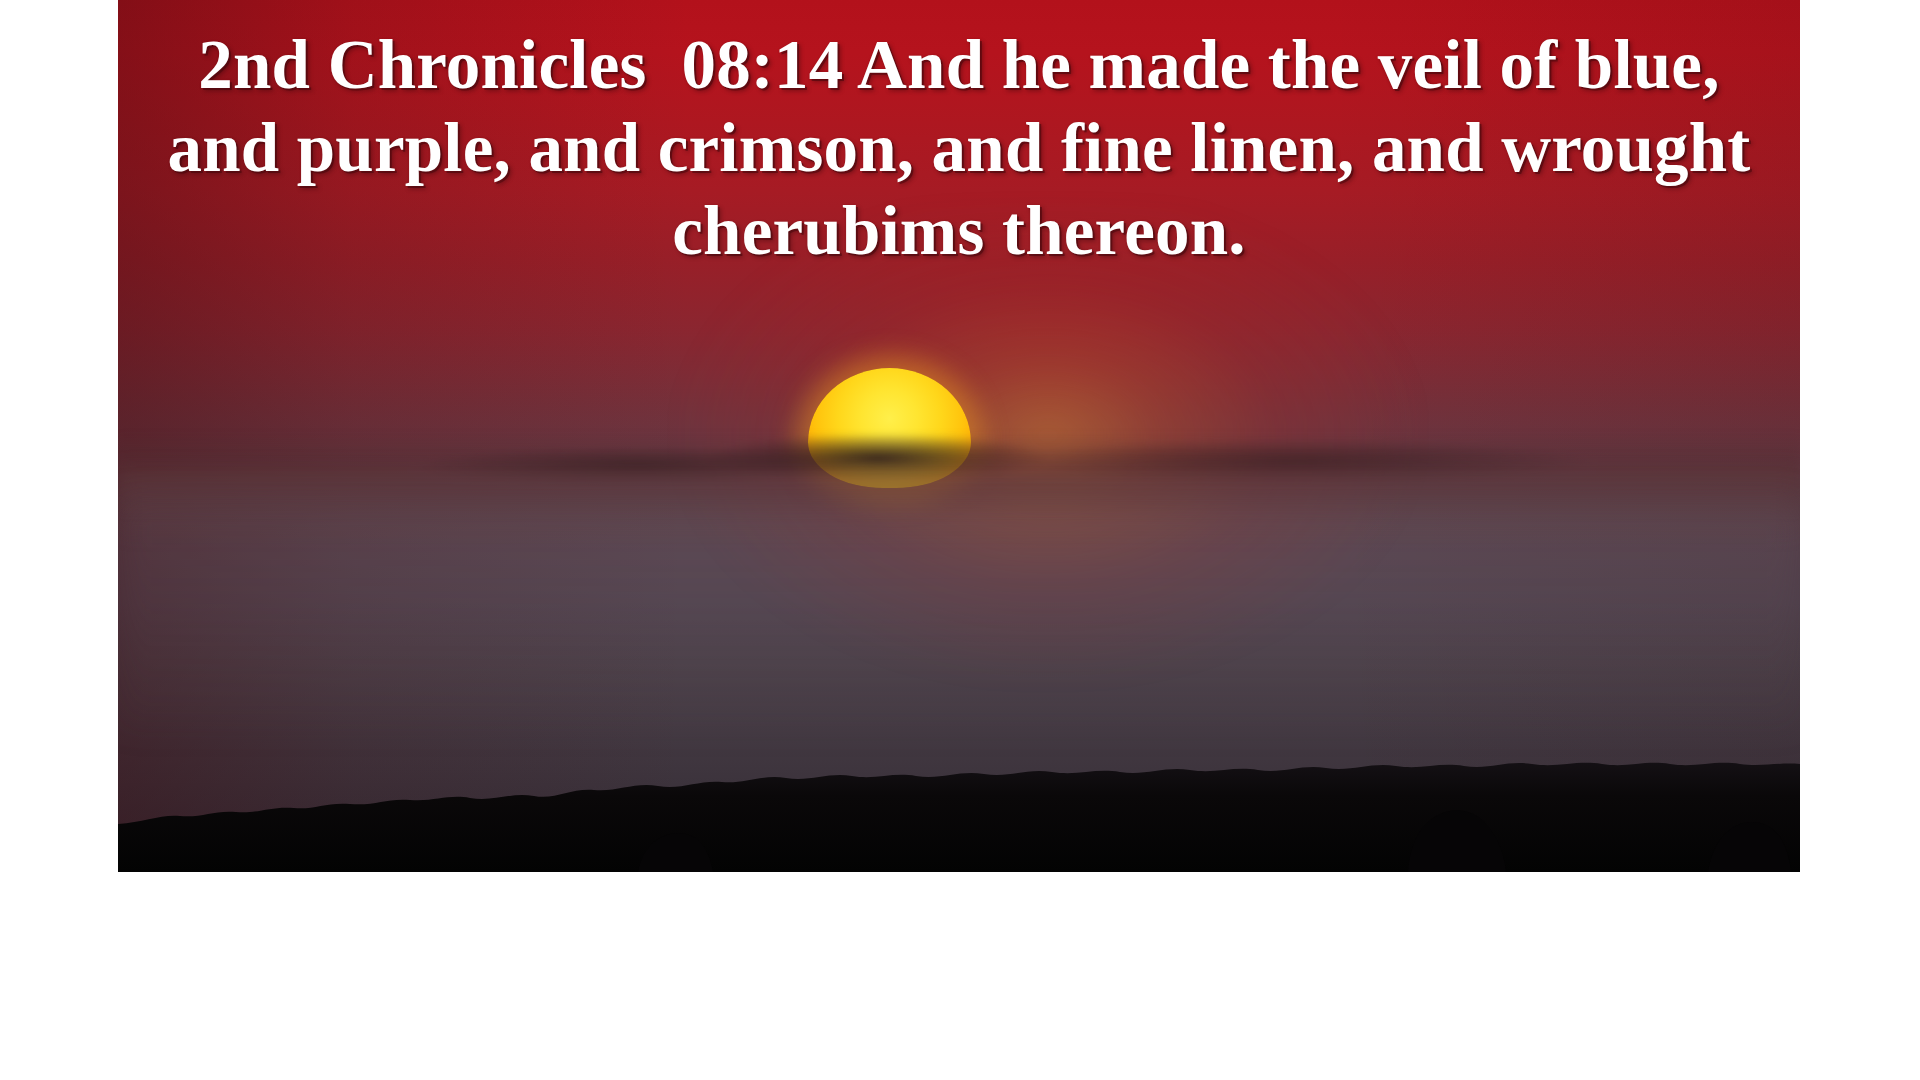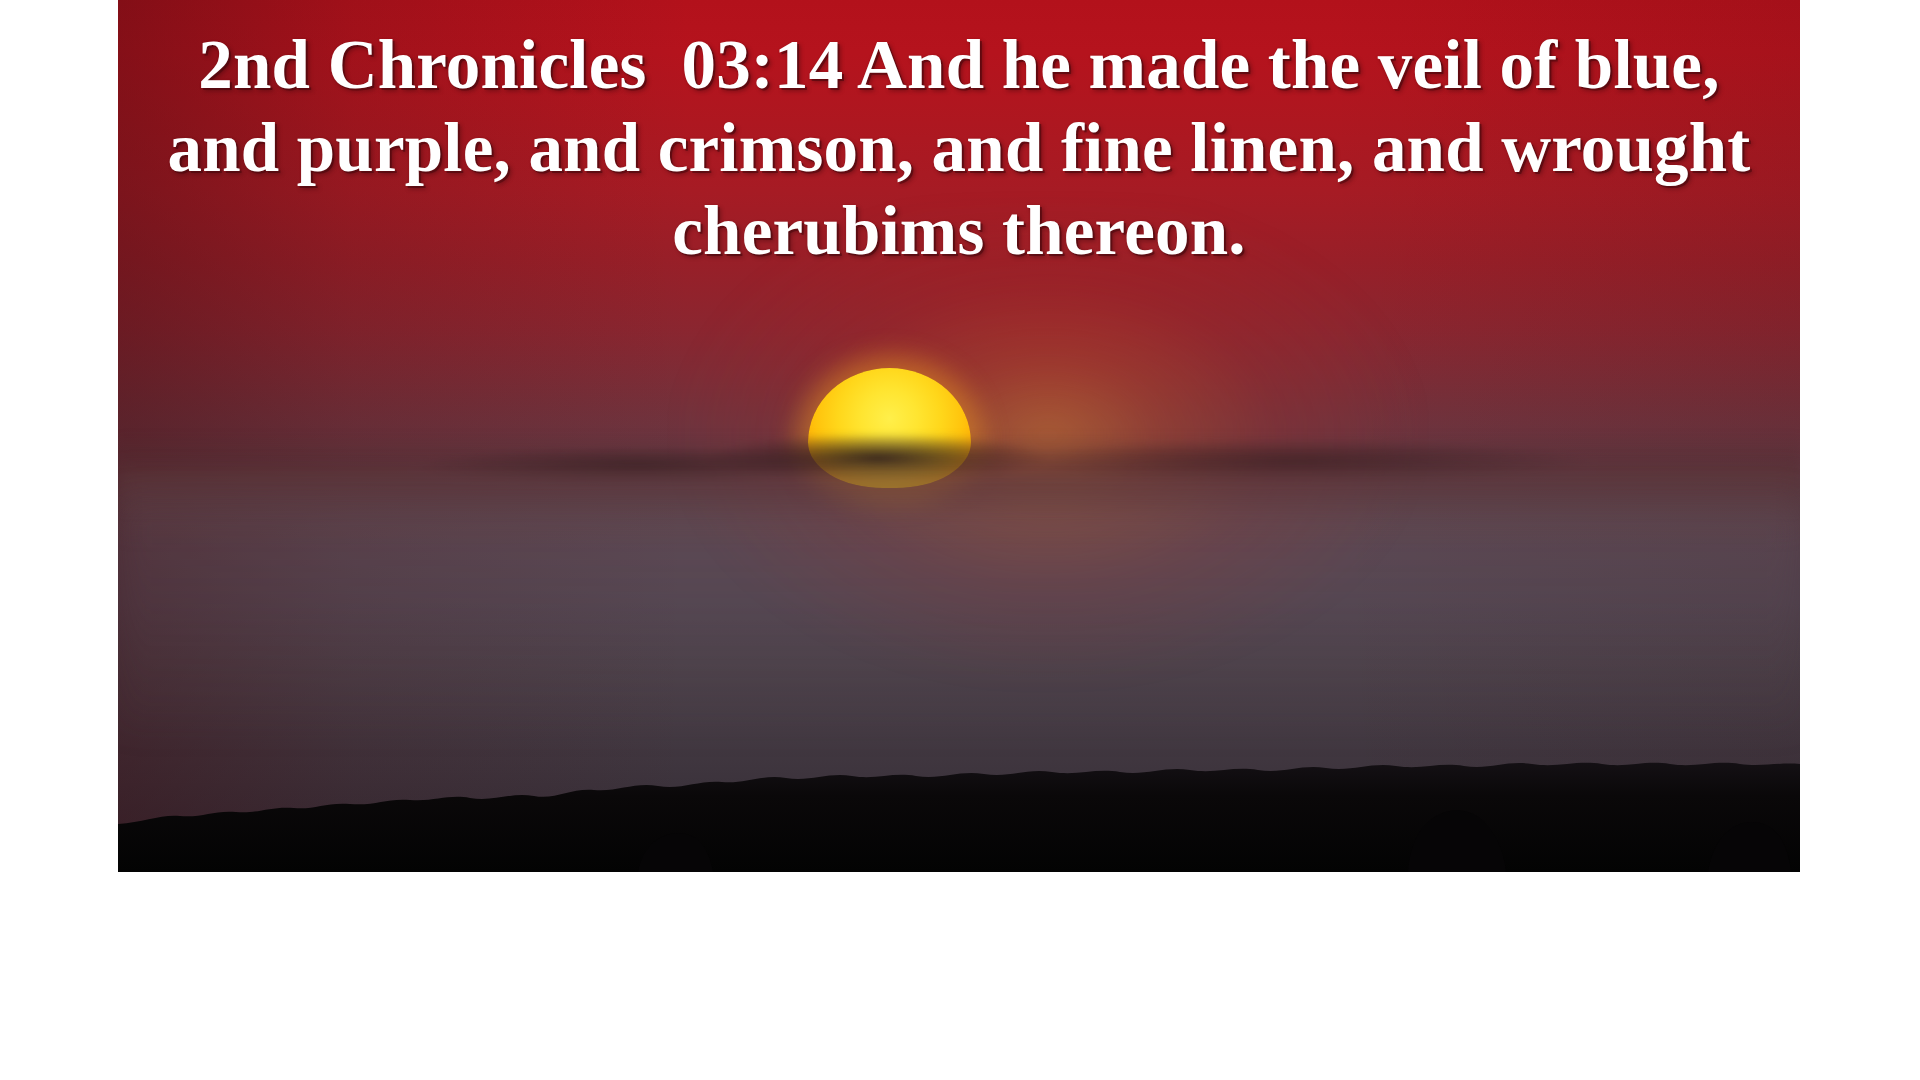--- a/index.html
+++ b/index.html
@@ -264,15 +264,15 @@
           C1670,170 1672,180 1673,190 Z"></path>
         <path fill="#060506" d="
           M520,190 C524,168 536,156 552,152
           C568,148 582,156 588,168
           C592,176 594,184 595,190 Z"></path>
       </svg>
     </div>
 
   </div>
 
-  <div id="verse">2nd Chronicles  03:14 And he made the veil of blue, and purple, and crimson, and fine linen, and wrought cherubims thereon.</div>
+  <div id="verse">2nd Chronicles  08:14 And he made the veil of blue, and purple, and crimson, and fine linen, and wrought cherubims thereon.</div>
 
 </div>
 
 </body></html>

